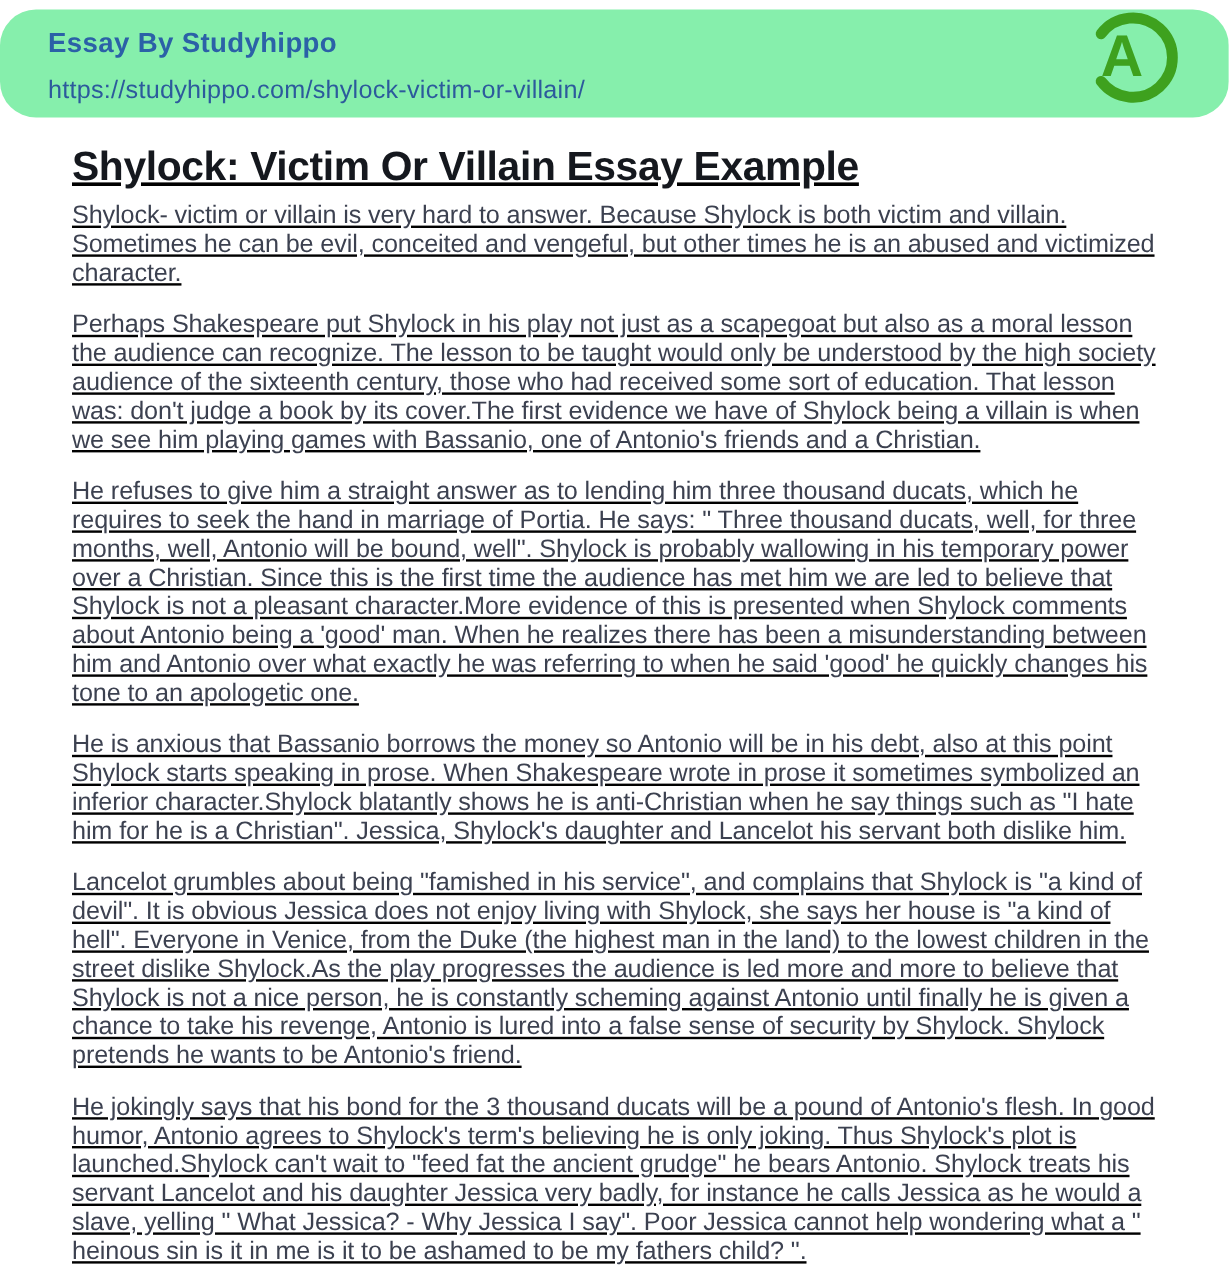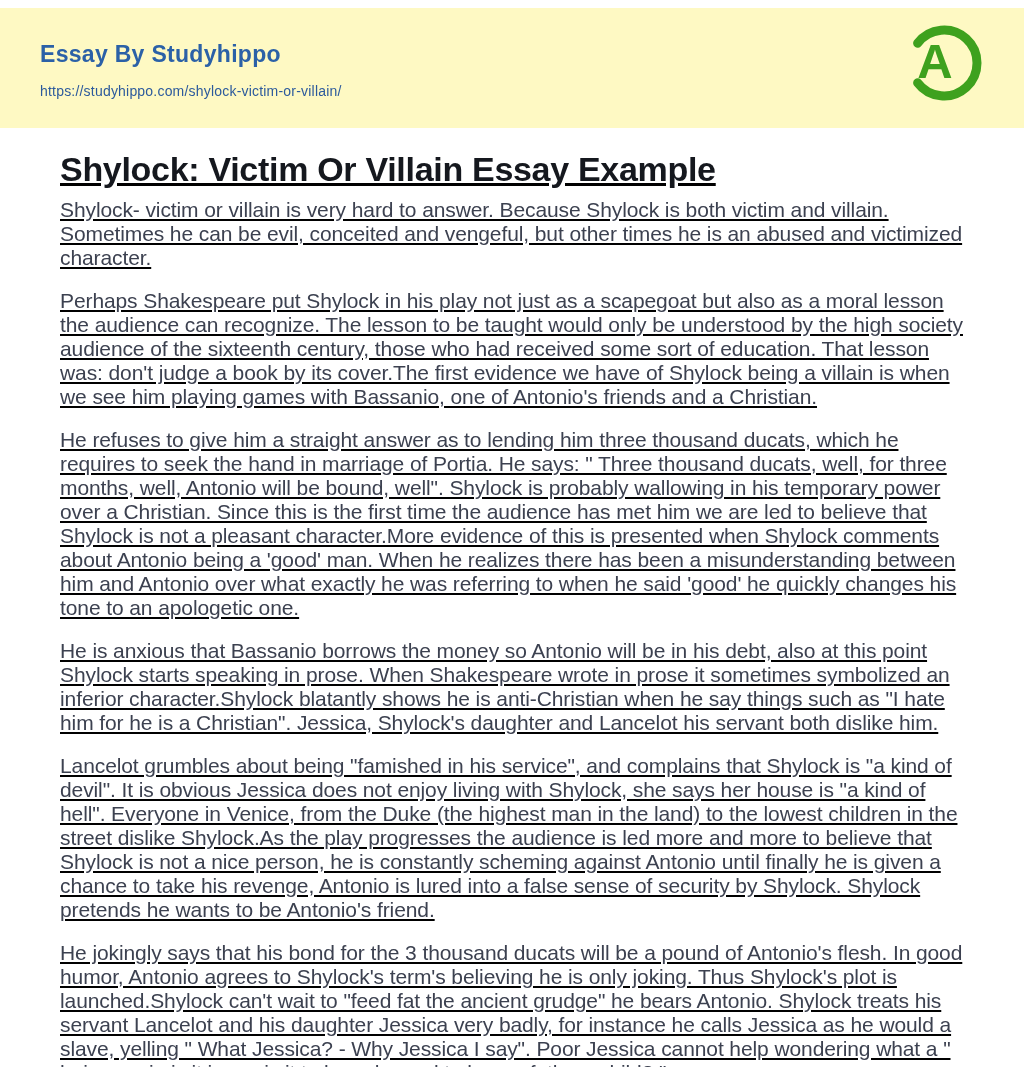--- a/index.html
+++ b/index.html
@@ -12,41 +12,42 @@
     font-family: "Liberation Sans", sans-serif;
   }
   .page {
     width: 1024px;
     height: 1067px;
     background: #ffffff;
     box-sizing: border-box;
   }
   .site-header {
     margin-top: 8px;
-    background: #fef9c3;
-    height: 120px;
+    background: #86efac;
+    height: 90px;
     display: flex;
     justify-content: space-between;
     align-items: center;
     padding: 0 40px;
     box-sizing: border-box;
+    border-radius: 30px;
   }
   .header-text { display: flex; flex-direction: column; padding-top: 4px; }
   .site-name {
     color: #2b61a7;
     font-size: 23px;
     font-weight: 700;
     letter-spacing: 0.3px;
     text-decoration: none;
     margin-bottom: 15px;
     cursor: pointer;
   }
   .site-url {
     color: #2c5a9c;
-    font-size: 14px;
+    font-size: 21px;
     font-weight: 400;
     text-decoration: none;
     letter-spacing: 0.2px;
     cursor: pointer;
   }
   .logo {
     width: 80px;
     height: 84px;
     position: relative;
     top: -5px;

